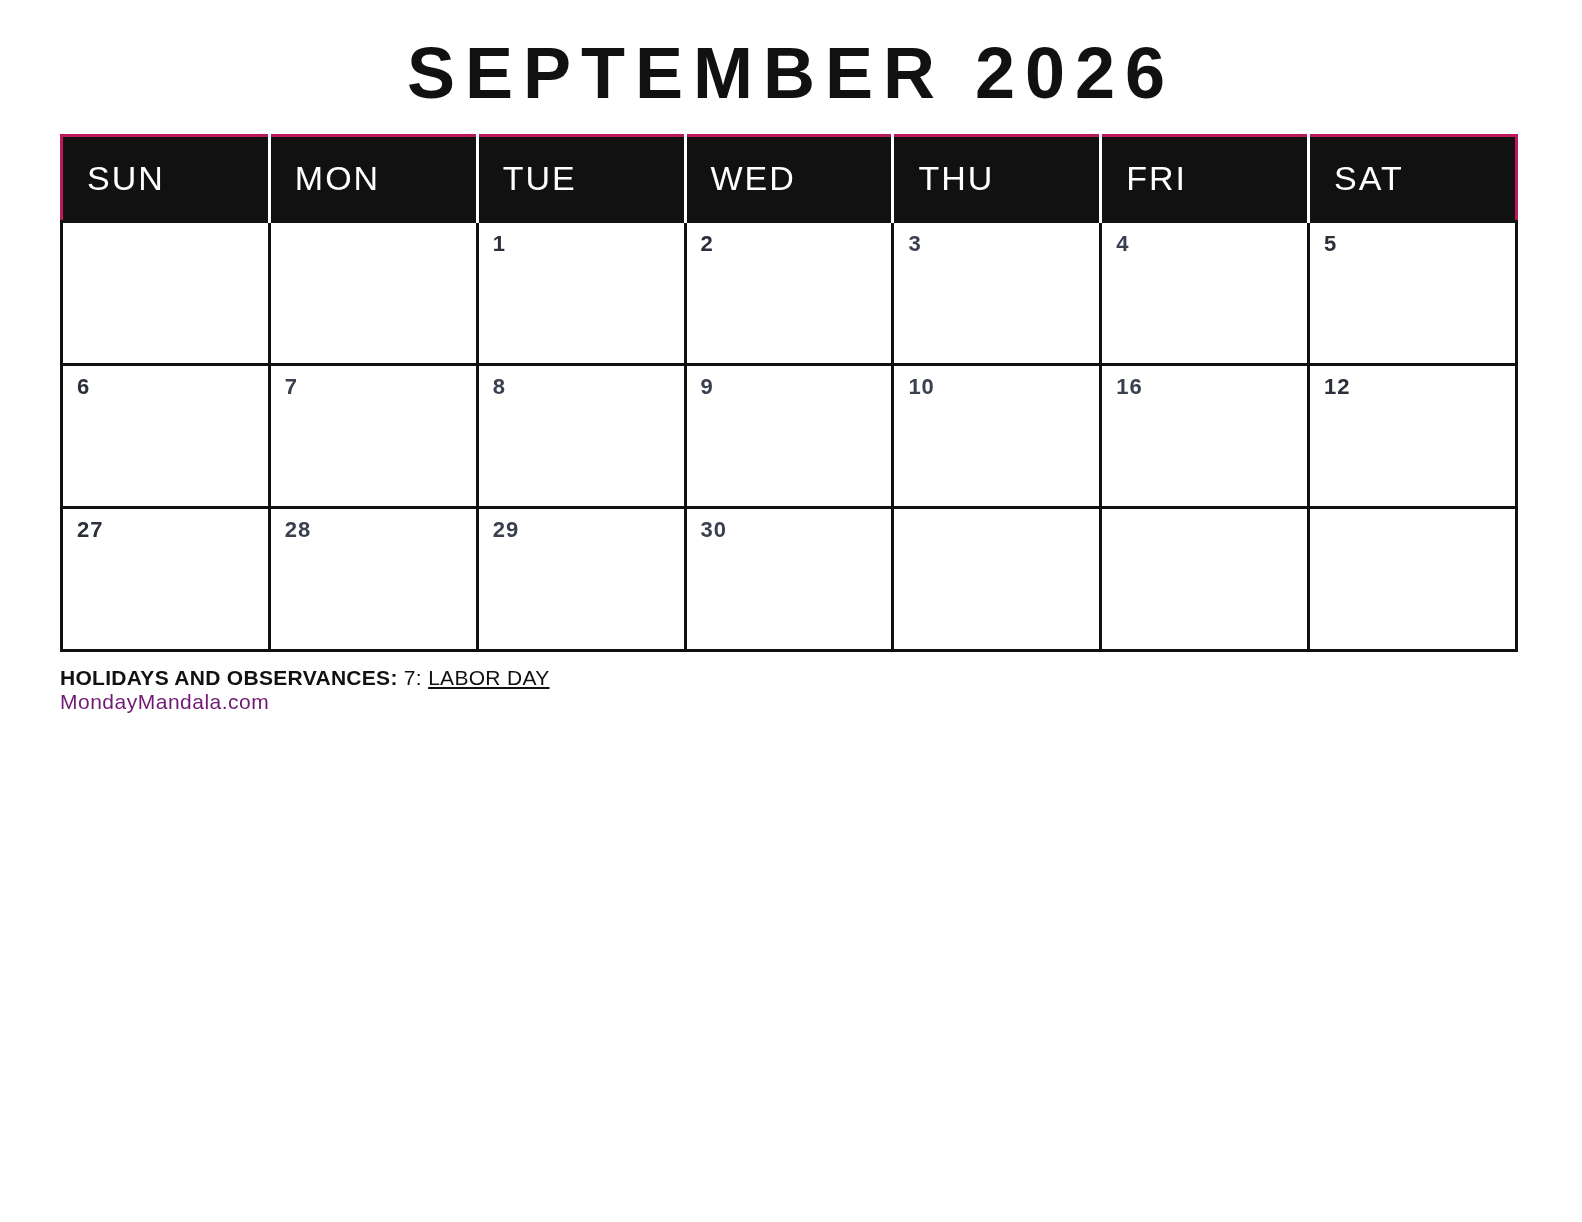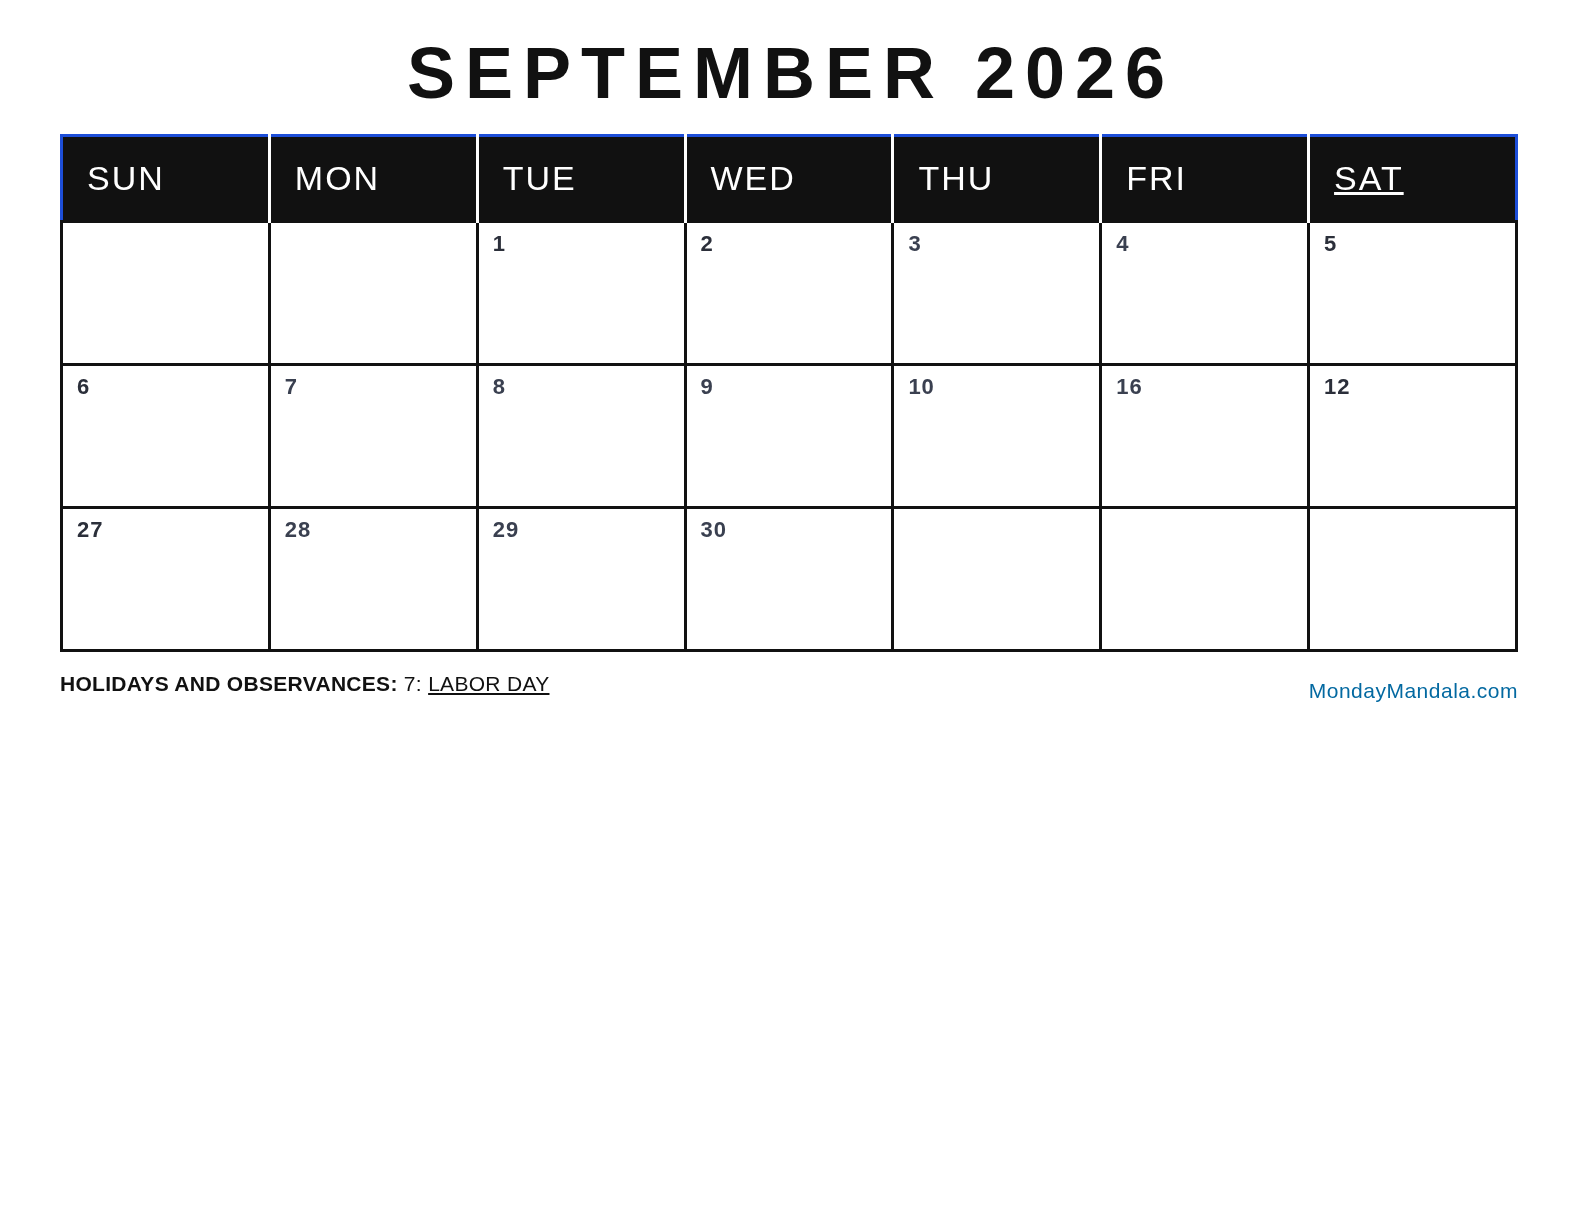--- a/index.html
+++ b/index.html
@@ -25,40 +25,39 @@
     font-size: 72px;
     font-weight: 700;
     letter-spacing: 10px;
     text-align: center;
     line-height: 1.05;
     margin: 8px 0 22px 0;
     color: #111111;
     white-space: nowrap;
   }
   .calendar {
-    border: 3px solid #1d4ed8;
+    border: 3px solid #be185d;
     border-collapse: collapse;
     table-layout: fixed;
     width: 1458px;
   }
   .calendar th {
     background: #111111;
     color: #ffffff;
     font-size: 34px;
     font-weight: 400;
     letter-spacing: 2px;
     text-align: left;
     padding: 22px 0 22px 24px;
     border-right: 3px solid #ffffff;
     height: 56px;
     box-sizing: border-box;
   }
   .calendar th:last-child {
     border-right: none;
-    text-decoration: underline;
   }
   .calendar td {
     border: 3px solid #111111;
     vertical-align: top;
     height: 143px;
     padding: 10px 0 0 14px;
     box-sizing: border-box;
   }
   .daynum {
     font-size: 22px;
@@ -68,42 +67,42 @@
     line-height: 1;
     display: inline-block;
   }
   .daynum.muted {
     color: #3a4050;
     font-weight: 600;
   }
   .footer {
     margin-top: 14px;
     display: flex;
-    align-items: center;
+    align-items: flex-start;
     justify-content: space-between;
     width: 1458px;
+    flex-direction: column;
   }
   .holidays {
     font-size: 21px;
     font-weight: 400;
     color: #111111;
     letter-spacing: 0.3px;
   }
   .holidays .hlabel {
     font-weight: 700;
   }
   .holidays .hname {
     text-decoration: underline;
   }
   .brand {
     font-size: 21px;
-    color: #0369a1;
+    color: #701a75;
     letter-spacing: 0.5px;
     white-space: nowrap;
-    margin-top: 13px;
   }
 </style>
 </head>
 <body>
 
 <div class="page">
 
   <div class="title">SEPTEMBER 2026</div>
 
   <table class="calendar">

